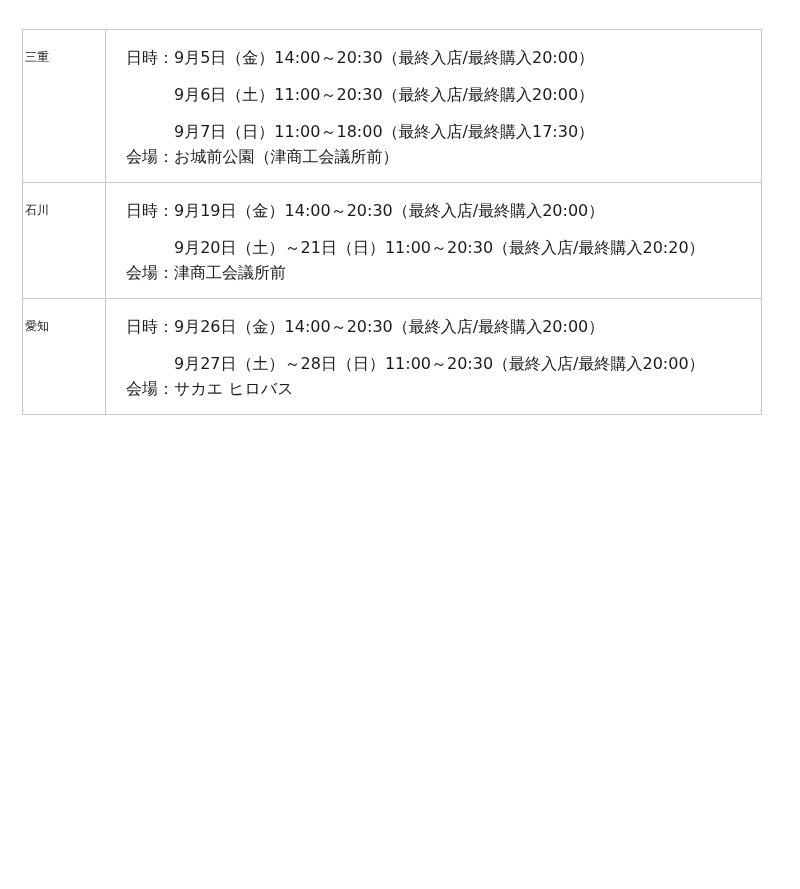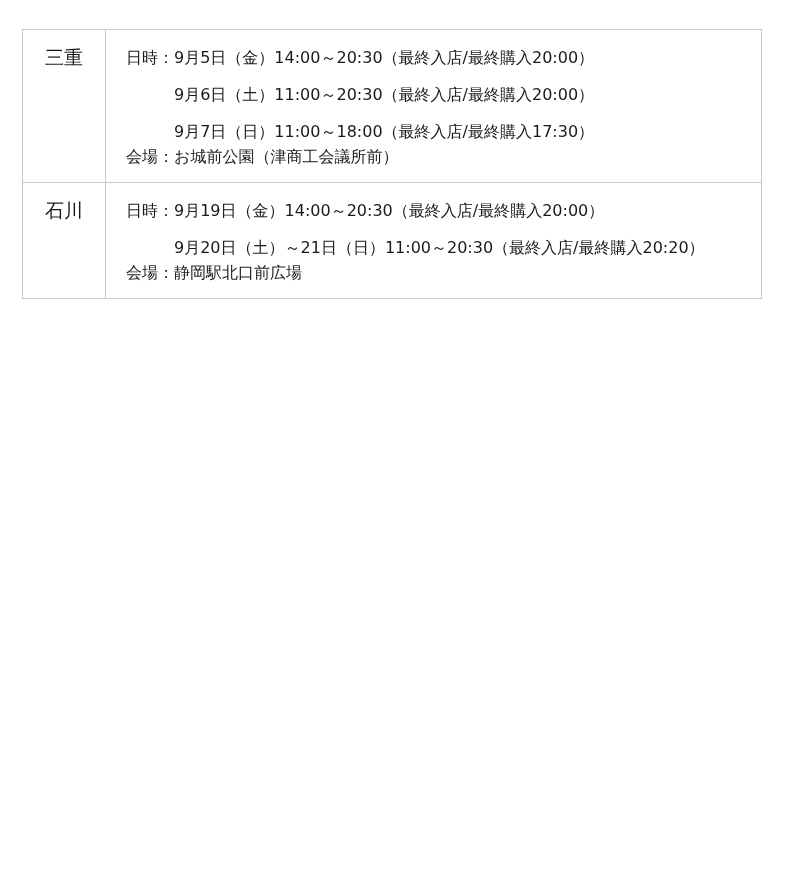--- a/index.html
+++ b/index.html
@@ -19,23 +19,23 @@
     width: 740px;
     margin: 29px 0 0 22px;
     background: #ffffff;
   }
   table.schedule td {
     border: 1px solid #c9c9c9;
     vertical-align: top;
   }
   td.pref {
     width: 78px;
-    text-align: center;
+    text-align: left;
     padding: 15px 2px 12px 2px;
-    font-size: 19px;
+    font-size: 12px;
     line-height: 25px;
   }
   td.details {
     padding: 15px 29px 13px 20px;
     font-size: 16px;
     line-height: 25px;
   }
   .line {
     white-space: nowrap;
   }
@@ -56,17 +56,25 @@
         <div class="line indent">9月6日（土）11:00～20:30（最終入店/最終購入20:00）</div>
         <div class="line indent">9月7日（日）11:00～18:00（最終入店/最終購入17:30）</div>
         <div class="line">会場：お城前公園（津商工会議所前）</div>
       </td>
     </tr>
     <tr>
       <td class="pref">石川</td>
       <td class="details">
         <div class="line">日時：9月19日（金）14:00～20:30（最終入店/最終購入20:00）</div>
         <div class="line indent">9月20日（土）～21日（日）11:00～20:30（最終入店/最終購入20:20）</div>
-        <div class="line">会場：静岡駅北口前広場</div>
+        <div class="line">会場：津商工会議所前</div>
+      </td>
+    </tr>
+    <tr>
+      <td class="pref">愛知</td>
+      <td class="details">
+        <div class="line">日時：9月26日（金）14:00～20:30（最終入店/最終購入20:00）</div>
+        <div class="line indent">9月27日（土）～28日（日）11:00～20:30（最終入店/最終購入20:00）</div>
+        <div class="line">会場：サカエ ヒロバス</div>
       </td>
     </tr>
   </tbody>
 </table>
 
 </body></html>

